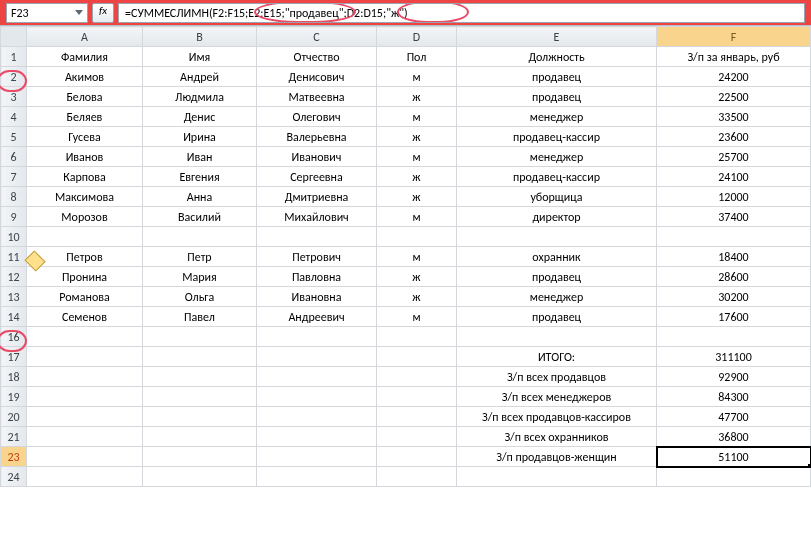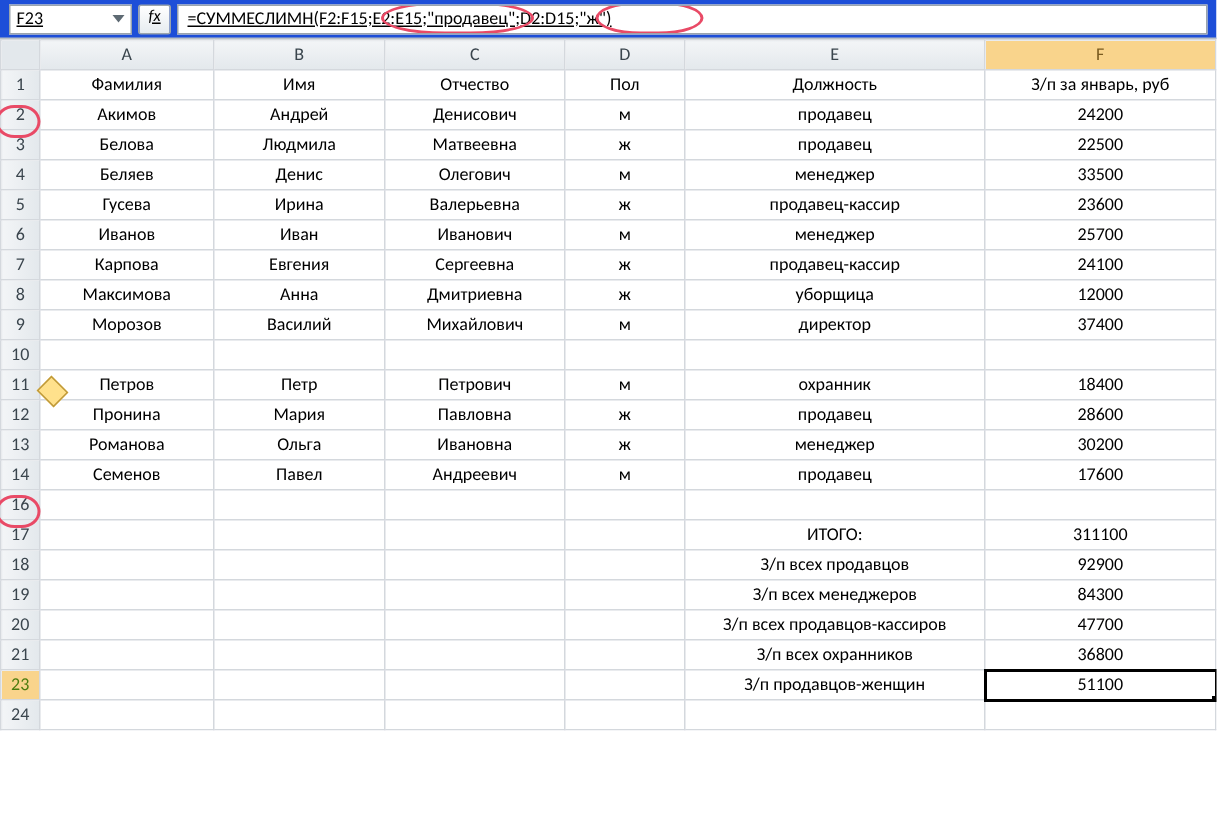--- a/index.html
+++ b/index.html
@@ -10,24 +10,23 @@
     color: #000;
     width: 811px;
   }
 
   
   .top-bar {
     display: flex;
     align-items: center;
     gap: 4px;
     padding: 8px 6px;
-    background: #1d4ed8;
+    background: #ef4444;
     border-bottom: 1px solid #b8bfc6;
     height: 26px;
-    text-decoration: underline;
   }
   .name-box {
     background: #fff;
     border: 1px solid #9aa4ad;
     width: 82px;
     height: 20px;
     padding: 2px 4px;
     font-size: 12px;
     display: flex;
     align-items: center;
@@ -95,21 +94,21 @@
   .colhdr th.corner { background: #e3e8ec; }
   .rowhdr {
     background: linear-gradient(90deg,#f3f5f7,#e3e8ec);
     border-color: #b8bfc6;
     color: #3a454d;
     text-align: center;
     position: relative;
   }
   .rowhdr.activerow {
     background: #f9d48c;
-    color: #4d7c0f;
+    color: #c2410c;
   }
 
   
   .col-row { width: 26px; }
   .col-A { width: 116px; }
   .col-B { width: 114px; }
   .col-C { width: 120px; }
   .col-D { width: 80px; }
   .col-E { width: 200px; }
   .col-F { width: 154px; }

